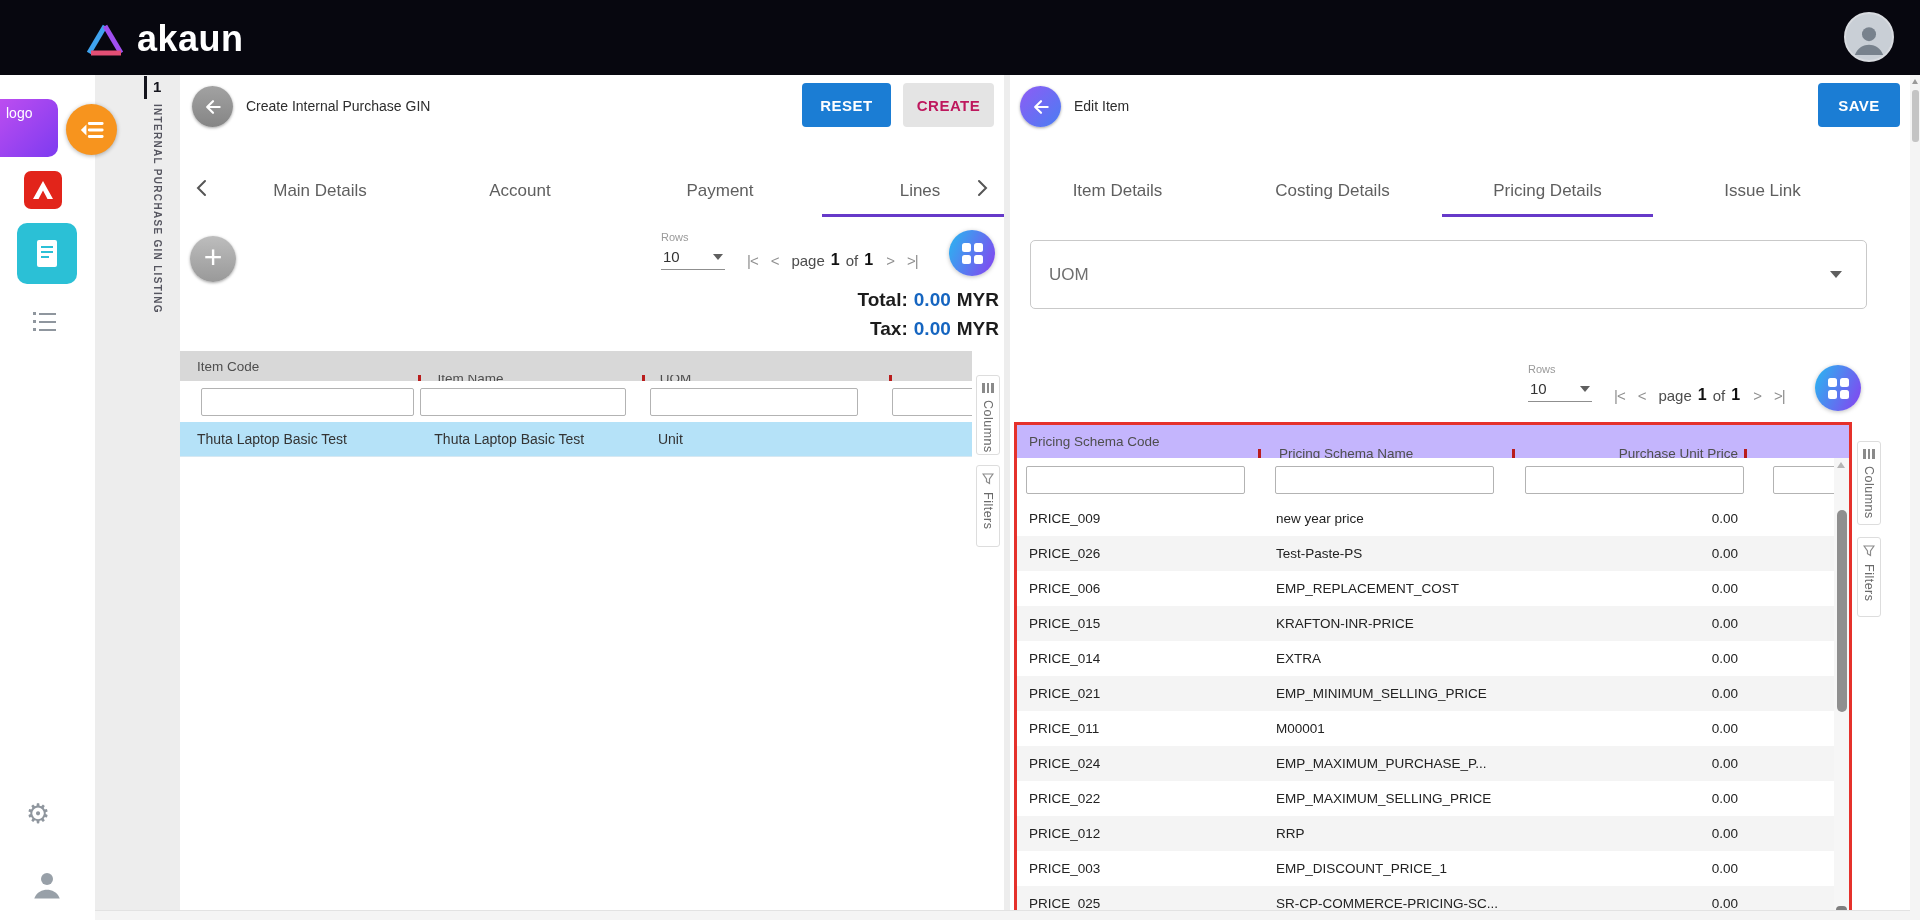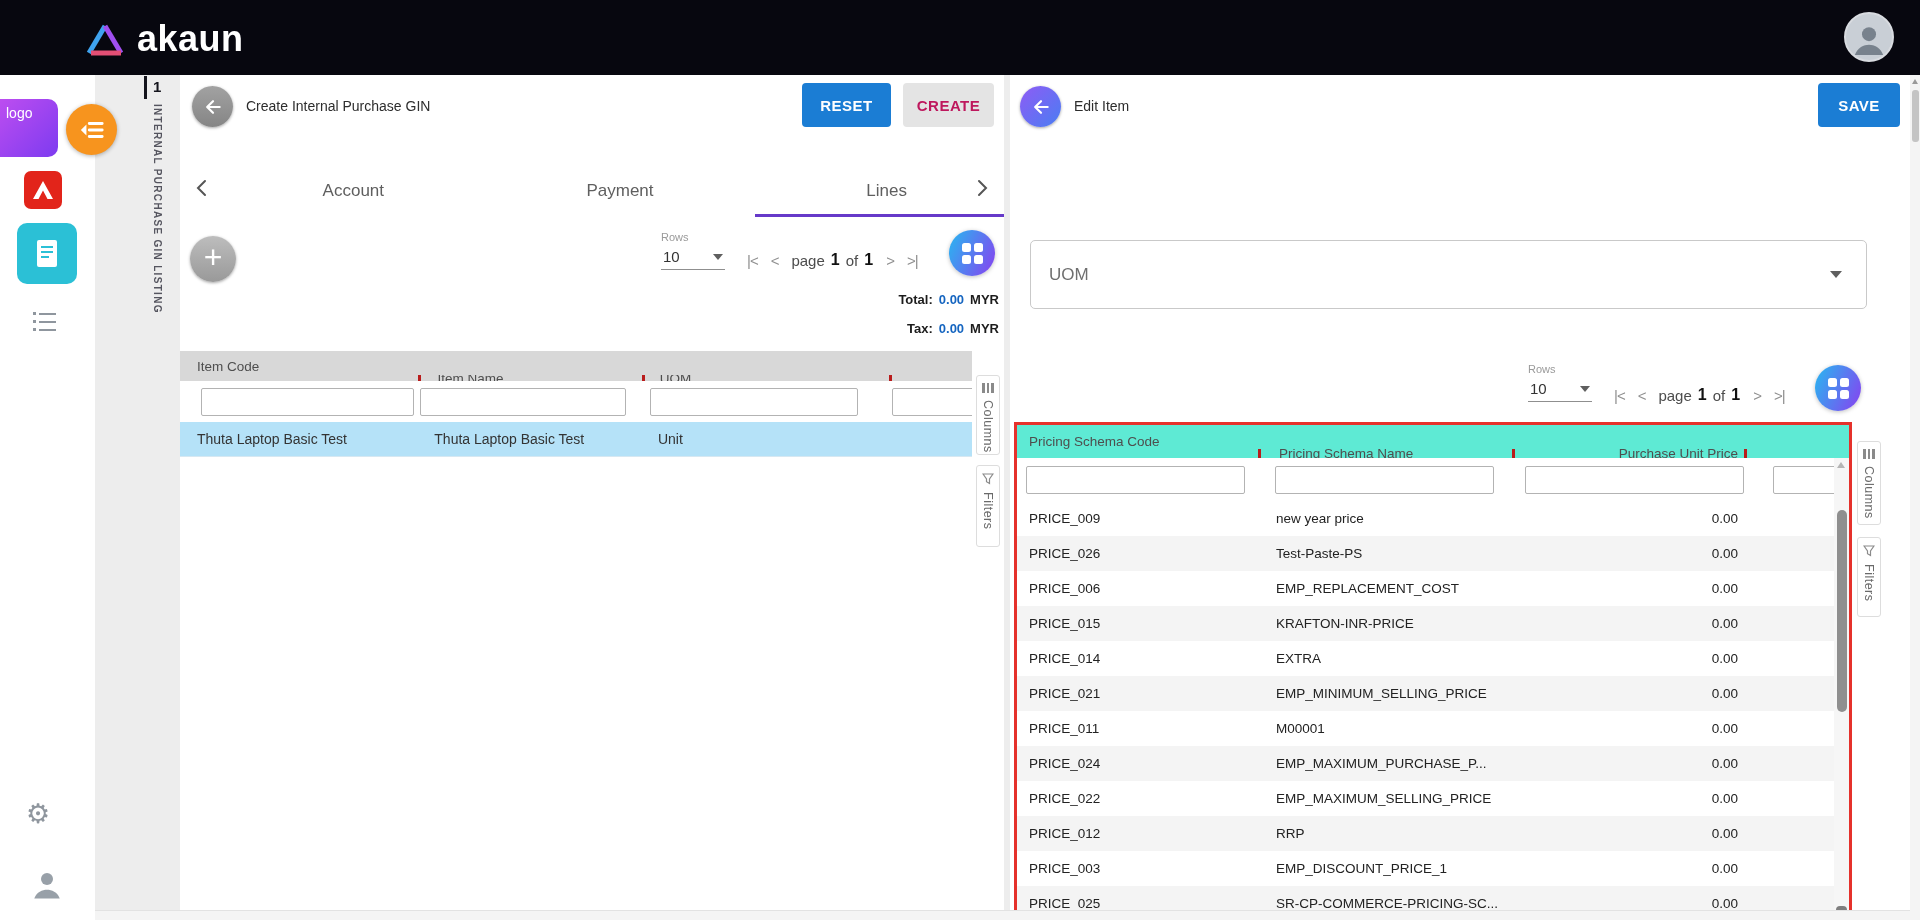--- a/index.html
+++ b/index.html
@@ -88,21 +88,21 @@
   .pg-num { font-weight:700; color:#111; font-size:16px; }
 
   .apps-btn { position:absolute; width:46px; height:46px; border-radius:50%;
               background:linear-gradient(115deg,#35a7f0 15%,#7a52f0 85%);
               display:flex; align-items:center; justify-content:center;
               box-shadow:0 1px 4px rgba(0,0,0,.25); cursor:pointer; }
   .apps-grid { width:21px; height:21px; display:grid; grid-template-columns:1fr 1fr; gap:3px; }
   .apps-grid div { background:#fff; border-radius:2.5px; }
 
   .totals { position:absolute; right:5px; top:210px; text-align:center;
-            font-size:13px; font-weight:700; color:#1c1c1c; line-height:29px; }
+            font-size:19px; font-weight:700; color:#1c1c1c; line-height:29px; }
   .totals .money { color:#1565c0; }
   .totals .line { display:flex; justify-content:flex-end; gap:6px; }
 
   
   .lp-table { position:absolute; left:0; top:276px; width:792px; overflow:hidden; }
   .t-header { display:flex; height:30px; background:#d8d8d8; }
   .t-h { display:flex; align-items:center; font-size:13.5px; color:#4e4e4e; overflow:hidden; white-space:nowrap; }
   .t-h + .t-h { border-left:3px solid #b91c1c;margin-top:24px; }
   .t-filter { display:flex; height:41px; background:#fff; align-items:center; }
   input.filter { height:28px; border:1px solid #b3b3b3; border-radius:2px; background:#fff;
@@ -121,21 +121,21 @@
   .cols-glyph i { display:block; width:2.5px; height:10px; background:#8a8a8a; }
 
   
   .uom-box { position:absolute; left:20px; top:165px; width:837px; height:69px;
              border:1px solid #c9c9c9; border-radius:5px; background:#fff;
              display:flex; align-items:center; justify-content:space-between;
              padding:0 24px 0 18px; font-size:17px; color:#6f6f6f; cursor:pointer; }
 
   .red-box { position:absolute; left:4px; top:347px; width:838px; height:514px;
              border:3px solid #e5312b; background:#fff; overflow:hidden; }
-  .r-header { display:flex; height:33px; background:#5eead4; }
+  .r-header { display:flex; height:33px; background:#c4b5fd; }
   .r-filter { display:flex; height:43px; background:#fff; align-items:center; }
   .r-body .rrow { display:flex; height:35px; align-items:center; font-size:13.5px; color:#222; cursor:pointer; }
   .r-body .rrow.alt { background:#f4f4f4; }
   .rc { overflow:hidden; white-space:nowrap; }
   .rc1 { width:241px; padding-left:12px; }
   .rc2 { width:254px; padding-left:18px; }
   .rc3 { width:232px; text-align:right; padding-right:6px; justify-content:flex-end; }
   .rc4 { width:105px; }
   .r-header .t-h.rc1 { padding-left:12px; } .r-header .t-h.rc2 { padding-left:18px; }
   .r-header .t-h.rc3 { display:flex; justify-content:flex-end; }
@@ -233,20 +233,23 @@
   <h1 class="panel-title lp-title">Create Internal Purchase GIN</h1>
   <button class="btn btn-reset">RESET</button>
   <button class="btn btn-create">CREATE</button>
 
   <div class="tab-scroll ts-left">
     <svg width="11" height="18" viewBox="0 0 11 18">
       <path d="M9 2 L2 9 L9 16" stroke="#555" stroke-width="2" fill="none" stroke-linecap="round"></path>
     </svg>
   </div>
   <nav class="tabs lp-tabs">
+    <div class="tab">
+        <span>Main Details</span>
+      </div>
     <div class="tab">
         <span>Account</span>
       </div>
     <div class="tab">
         <span>Payment</span>
       </div>
     <div class="tab active">
         <span>Lines</span>
       </div>
   </nav>
@@ -342,20 +345,34 @@
 
 <section class="panel right-panel">
   <div class="circle-btn rp-back">
     <svg width="20" height="20" viewBox="0 0 24 24">
       <path d="M20 12H6M12 5l-7 7 7 7" fill="none" stroke="#fff" stroke-width="2.6" stroke-linecap="round" stroke-linejoin="round"></path>
     </svg>
   </div>
   <h1 class="panel-title rp-title">Edit Item</h1>
   <button class="btn btn-save">SAVE</button>
 
+  <nav class="tabs rp-tabs">
+    <div class="tab">
+        <span>Item Details</span>
+      </div>
+    <div class="tab">
+        <span>Costing Details</span>
+      </div>
+    <div class="tab active">
+        <span>Pricing Details</span>
+      </div>
+    <div class="tab">
+        <span>Issue Link</span>
+      </div>
+  </nav>
 
   <div class="uom-box">
     <span>UOM</span>
     <span class="caret-down" style="border-top-width:7px; border-left-width:6px; border-right-width:6px;"></span>
   </div>
 
   <div class="rows-control" style="left:518px; top:288px;">
     <div class="rows-label">Rows</div>
     <div class="rows-select">
       <span>10</span>

